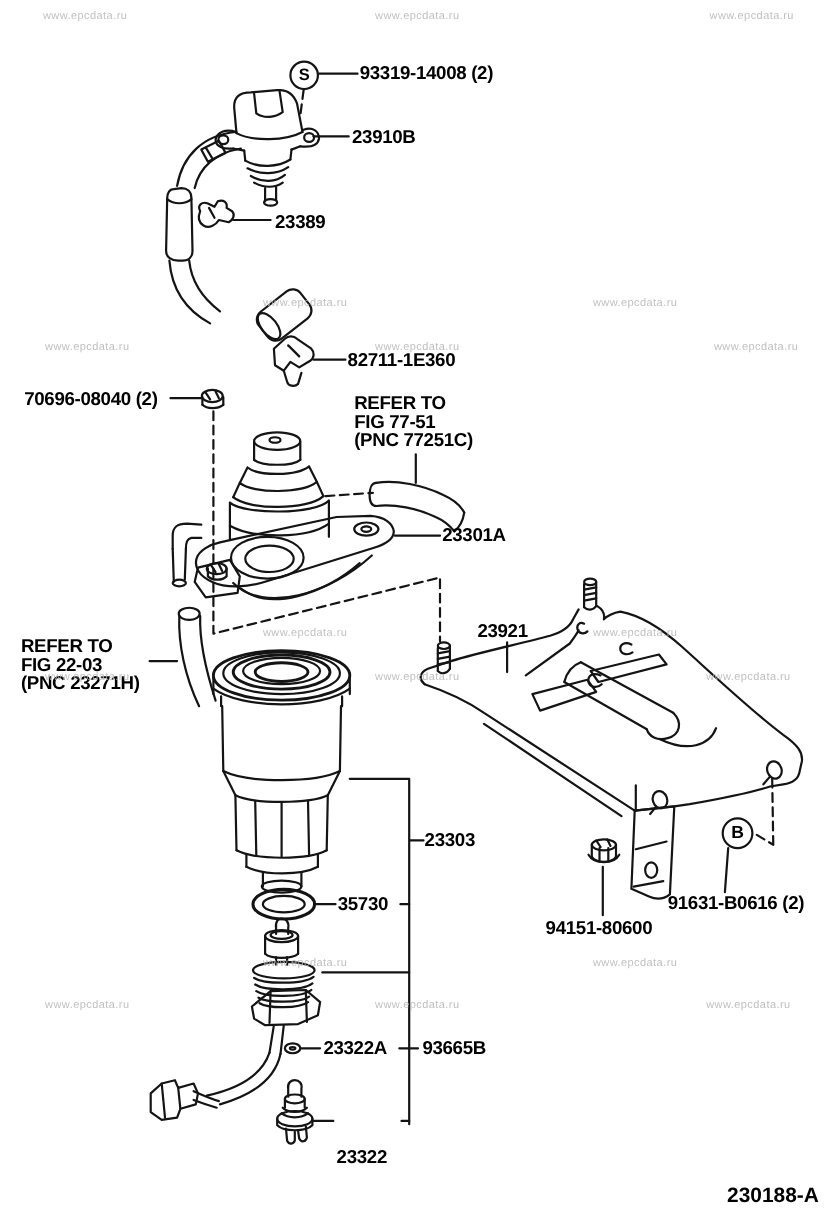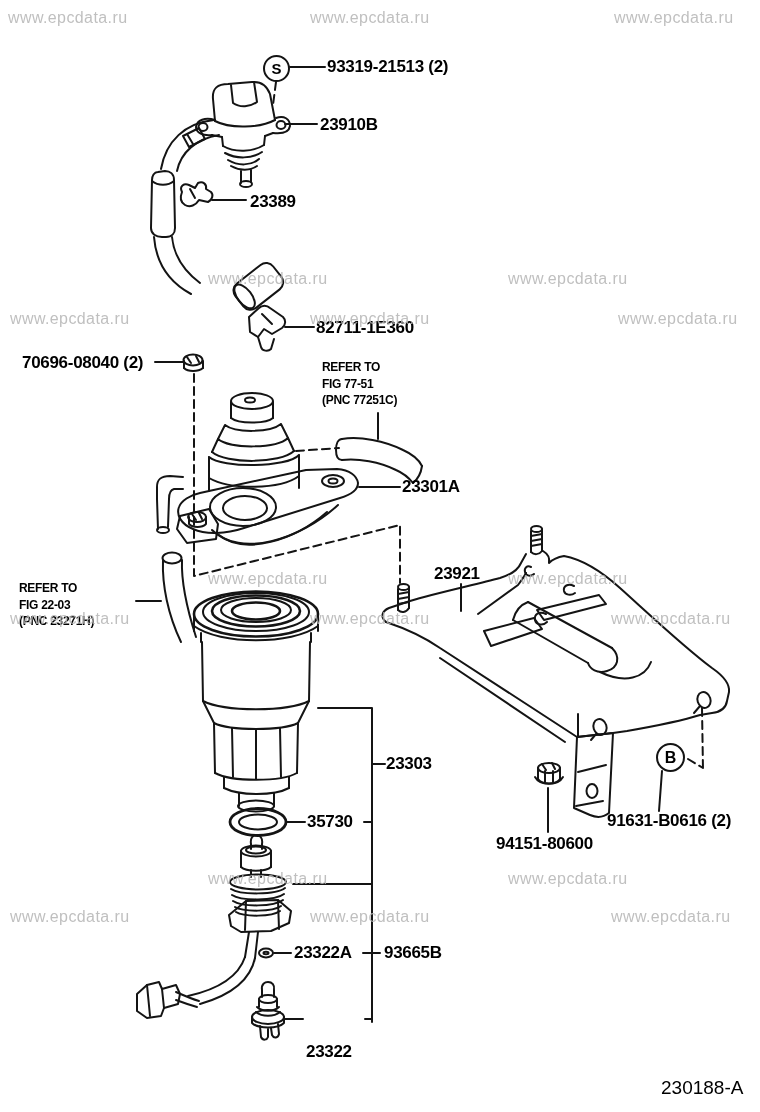--- a/index.html
+++ b/index.html
@@ -1,26 +1,26 @@
 <!DOCTYPE html>
 <html><head>
 <meta charset="utf-8">
 <style>
   html,body{margin:0;padding:0;background:#fff;}
   .stage{position:relative;width:760px;height:1112px;background:#fff;overflow:hidden;
          font-family:"Liberation Sans",sans-serif;}
   svg.art{position:absolute;left:0;top:0;width:760px;height:1112px;}
   svg.art *{vector-effect:non-scaling-stroke;}
-  .wm{position:absolute;color:#b5b5b5;opacity:.85;font-size:16px;letter-spacing:.4px;
-      font-family:"Liberation Sans",sans-serif;white-space:nowrap;z-index:3;}
+  .wm{position:absolute;color:#b5b5b5;opacity:.85;font-size:10px;letter-spacing:.4px;
+      font-family:"Liberation Sans",sans-serif;white-space:nowrap;z-index:3;margin-left:31px;}
   .lbl{position:absolute;color:#000;font-weight:bold;font-size:17px;letter-spacing:-0.3px;
        white-space:nowrap;z-index:2;font-family:"Liberation Sans",sans-serif;}
-  .note{position:absolute;color:#000;font-weight:bold;font-size:12px;letter-spacing:-0.3px;
+  .note{position:absolute;color:#000;font-weight:bold;font-size:17px;letter-spacing:-0.3px;
         line-height:16.5px;z-index:2;white-space:nowrap;}
-  .docnum{position:absolute;color:#000;font-weight:normal;font-size:19px;letter-spacing:0;z-index:2;}
+  .docnum{position:absolute;color:#000;font-weight:bold;font-size:19px;letter-spacing:0;z-index:2;}
   .sym{position:absolute;border:2.5px solid #141414;border-radius:50%;color:#000;
        font-weight:bold;text-align:center;z-index:2;background:#fff;}
   .sym.s{left:263px;top:55px;width:23px;height:23px;line-height:23px;font-size:15px;}
   .sym.b{left:656px;top:743px;width:25px;height:25px;line-height:25px;font-size:16px;}
 </style>
 </head>
 <body>
 
 <div class="stage">
 
@@ -260,21 +260,21 @@
   <div class="wm" style="left:611px;top:610px">www.epcdata.ru</div>
   <div class="wm" style="left:208px;top:870px">www.epcdata.ru</div>
   <div class="wm" style="left:508px;top:870px">www.epcdata.ru</div>
   <div class="wm" style="left:10px;top:908px">www.epcdata.ru</div>
   <div class="wm" style="left:310px;top:908px">www.epcdata.ru</div>
   <div class="wm" style="left:611px;top:908px">www.epcdata.ru</div>
 
   <div class="sym s">S</div>
   <div class="sym b">B</div>
 
-  <div class="lbl" style="left:327px;top:57px">93319-21513 (2)</div>
+  <div class="lbl" style="left:327px;top:57px">93319-14008 (2)</div>
   <div class="lbl" style="left:320px;top:115px">23910B</div>
   <div class="lbl" style="left:250px;top:192px">23389</div>
   <div class="lbl" style="left:316px;top:318px">82711-1E360</div>
   <div class="lbl" style="left:22px;top:353px">70696-08040 (2)</div>
   <div class="lbl" style="left:402px;top:477px">23301A</div>
   <div class="lbl" style="left:434px;top:564px">23921</div>
   <div class="lbl" style="left:386px;top:754px">23303</div>
   <div class="lbl" style="left:307px;top:812px">35730</div>
   <div class="lbl" style="left:607px;top:811px">91631-B0616 (2)</div>
   <div class="lbl" style="left:496px;top:834px">94151-80600</div>

